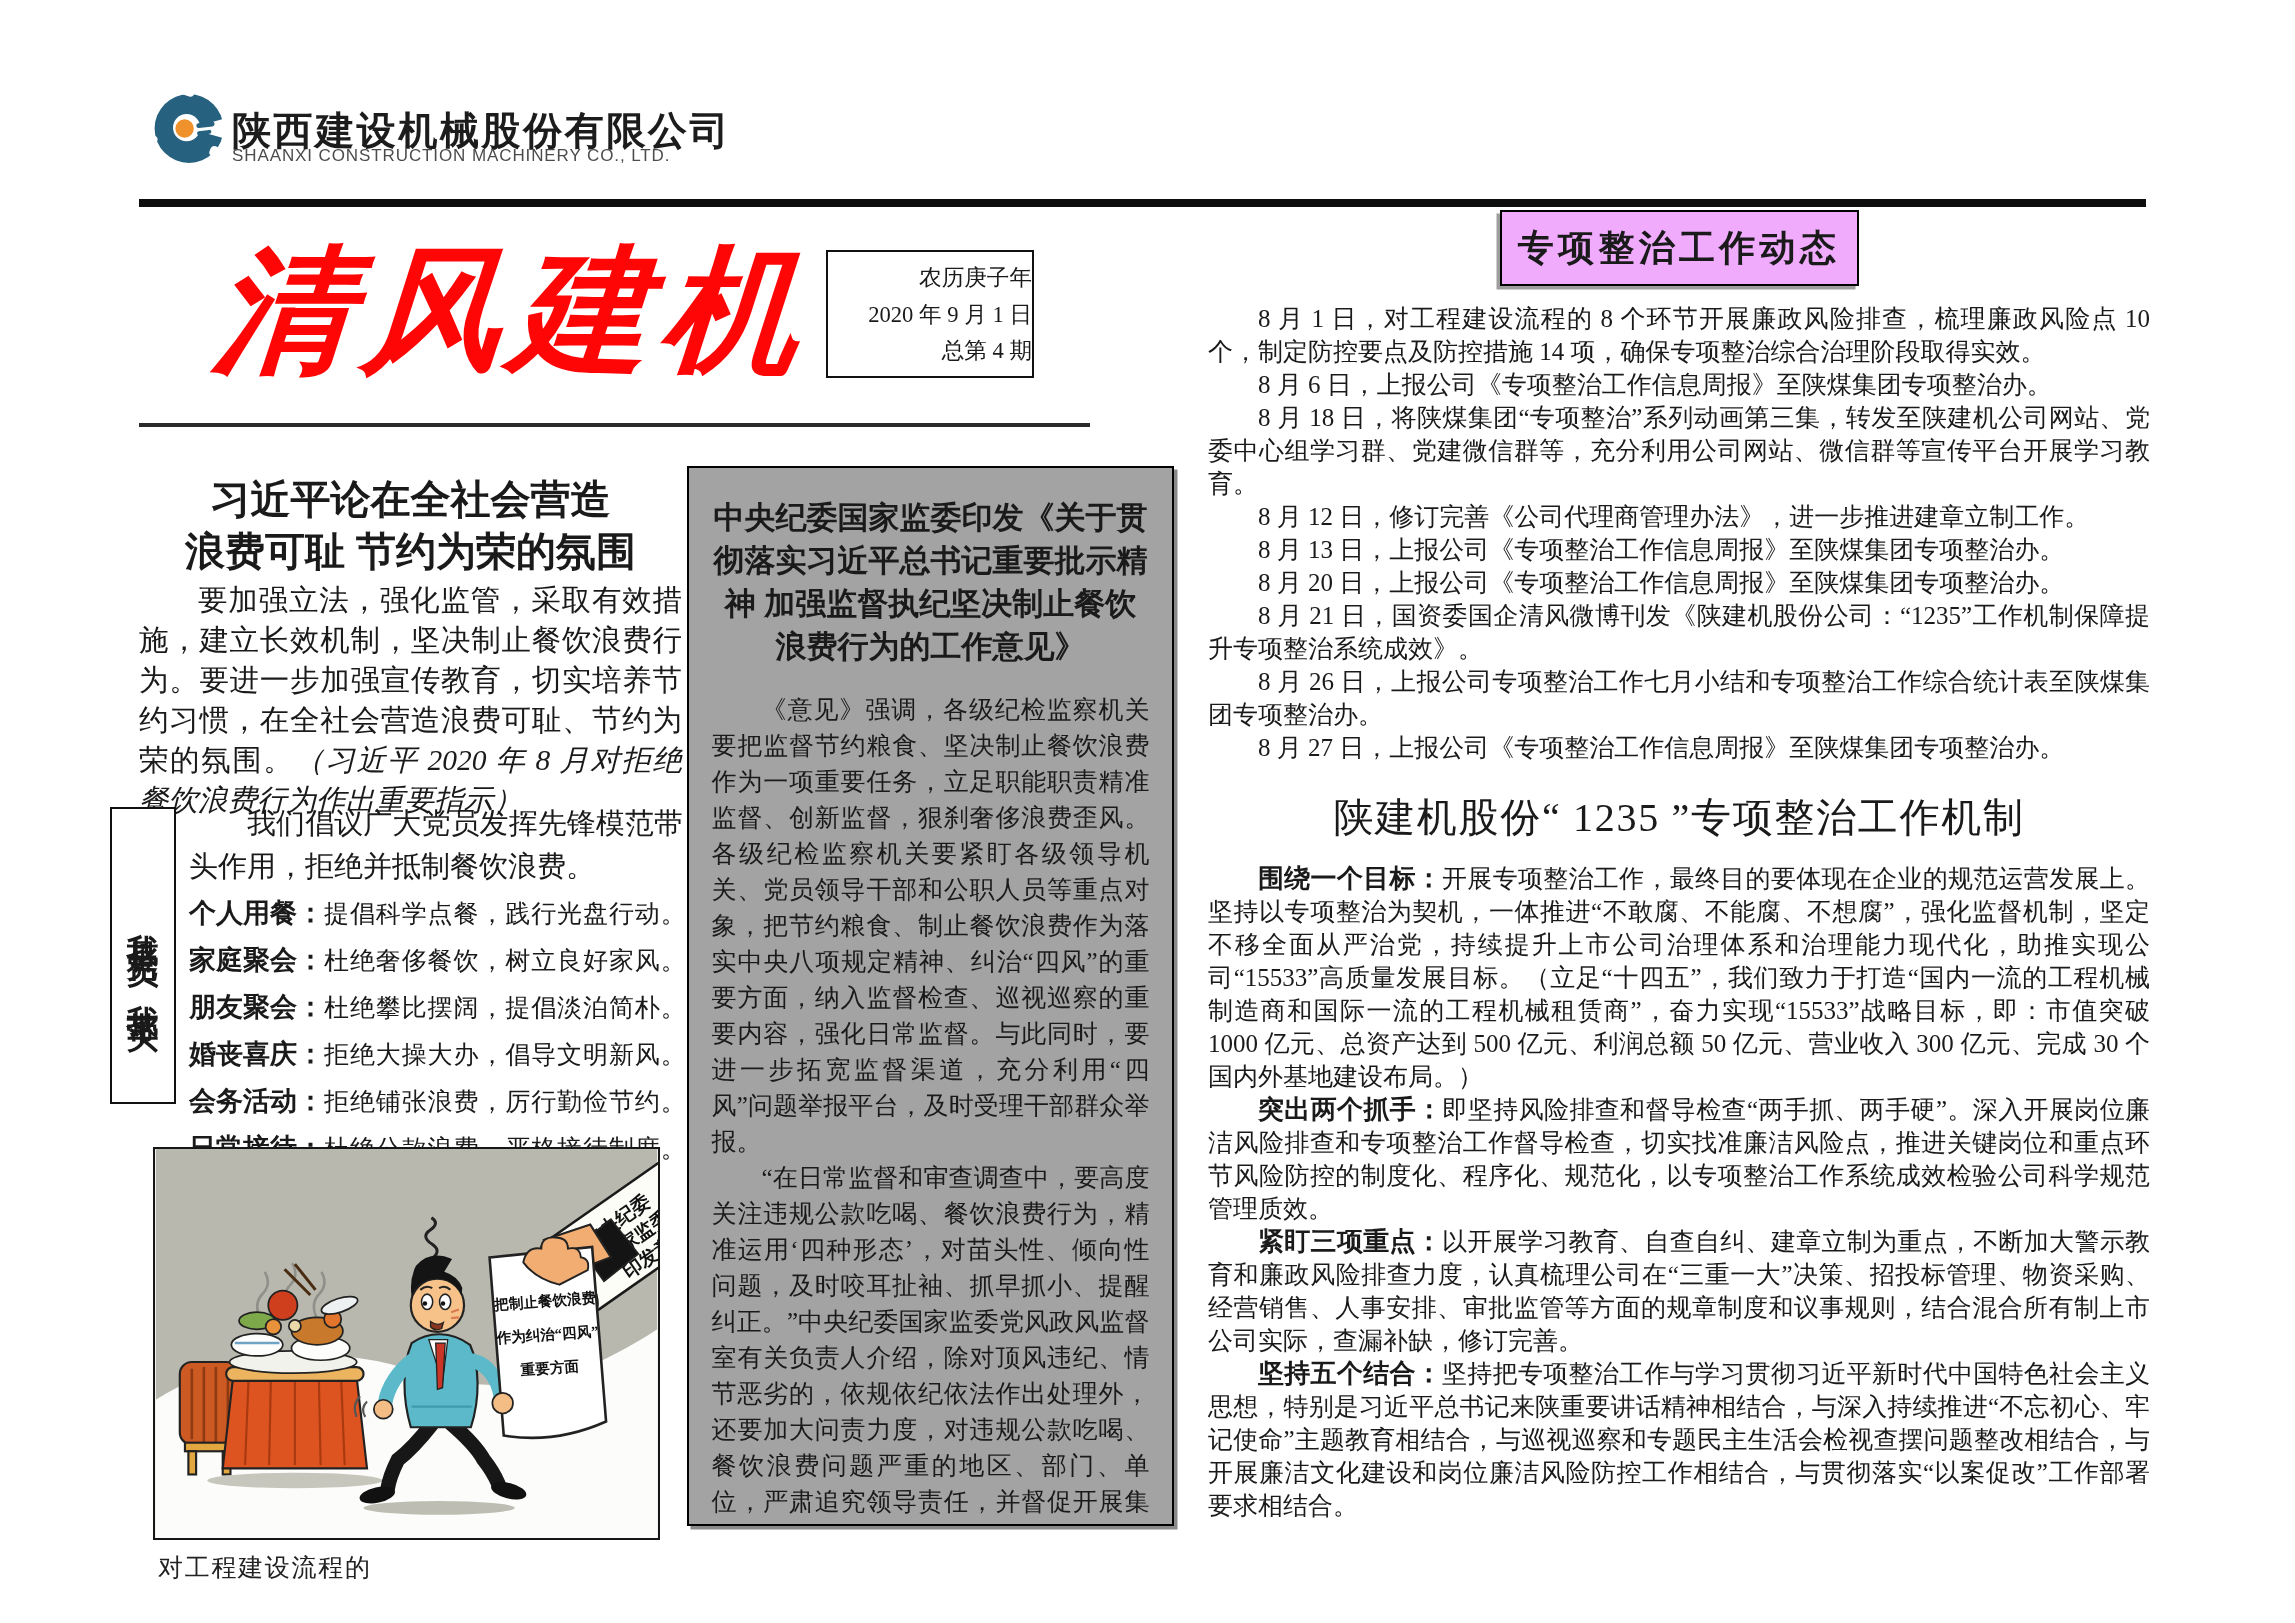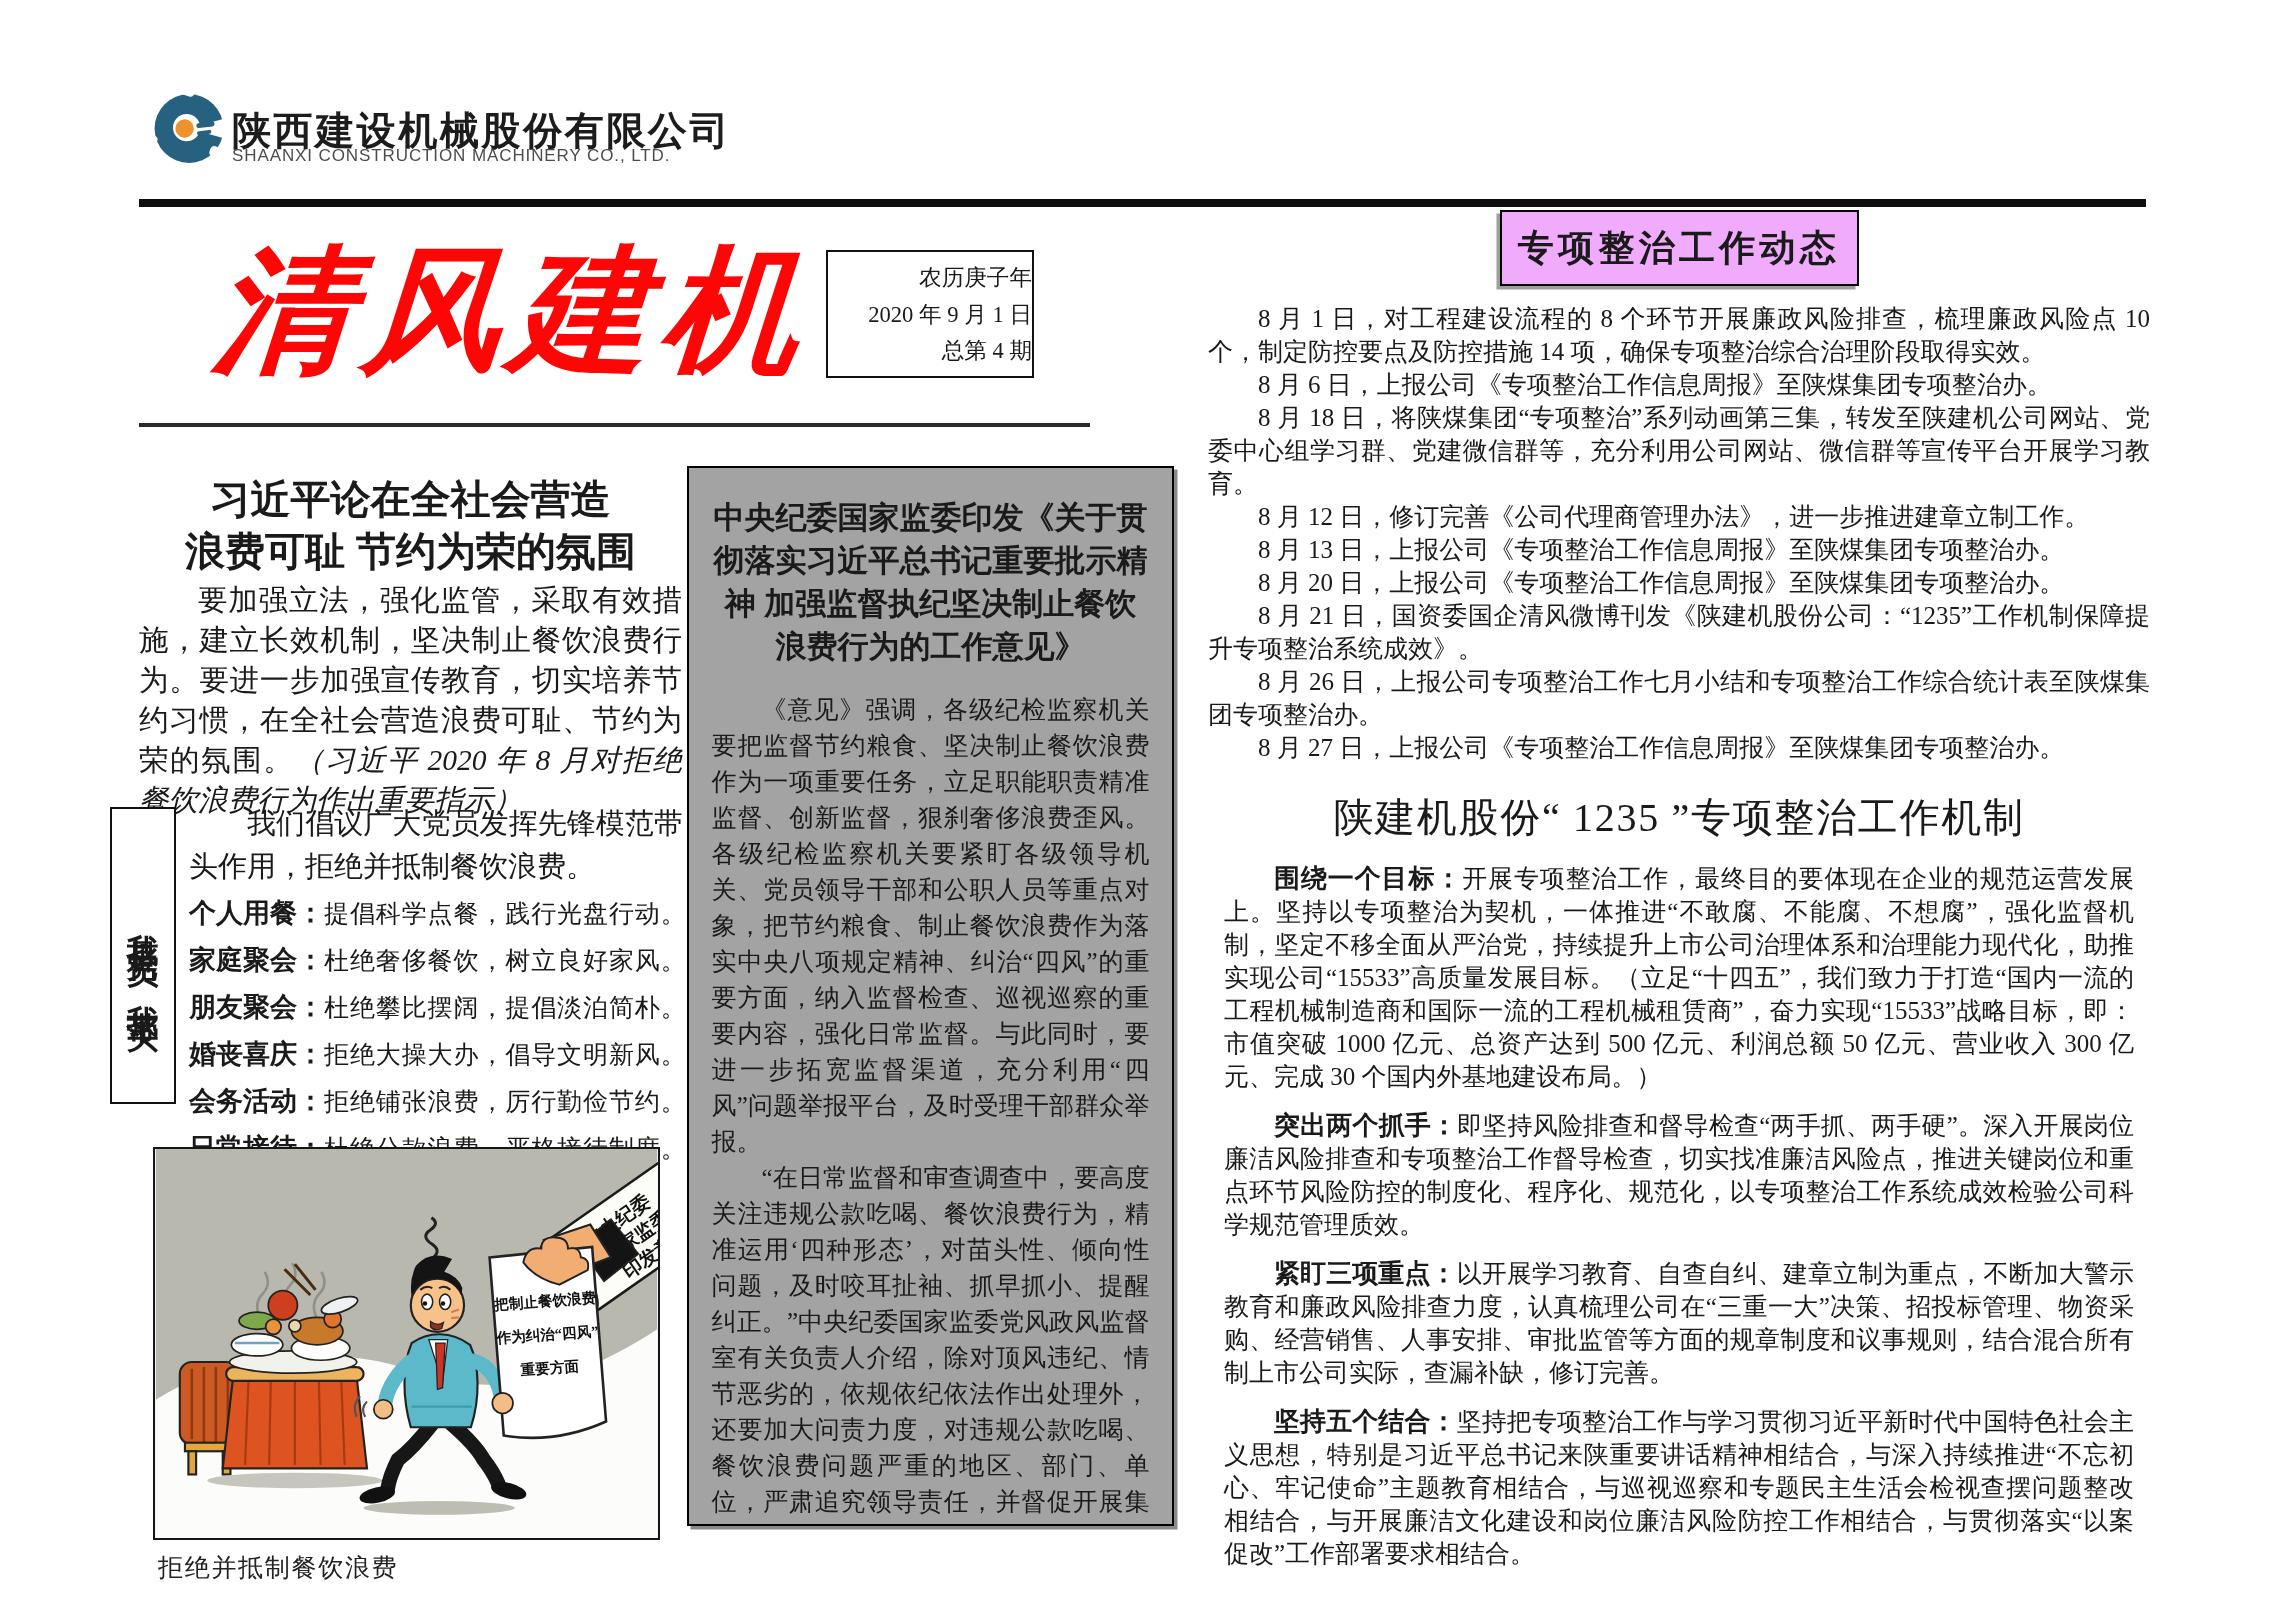--- a/index.html
+++ b/index.html
@@ -54,21 +54,21 @@
                 text-align:center;margin:3.5px 0 24px 0;}
   .policy-para{font-size:25px;line-height:36px;text-align:justify;text-indent:2em;margin:0;}
 
   
   .right-col{position:absolute;left:1208px;top:210px;width:942px;}
   .news-title-box{width:359px;height:76px;border:2.6px solid #000;box-sizing:border-box;margin:0 auto 16px auto;
                   display:flex;align-items:center;justify-content:center;font-weight:900;font-size:36px;
                   letter-spacing:4.3px;background:#f0abfc;box-shadow:-3.5px 3.5px 0 rgba(40,40,40,0.45);}
   .news-item{font-size:25px;line-height:33px;text-align:justify;text-indent:2em;margin:0;}
   .mech-title{margin:26px 0 17.4px 0;text-align:center;font-weight:400;font-size:40px;letter-spacing:1.7px;}
-  .mech-para{font-size:25px;line-height:33px;text-align:justify;text-indent:2em;margin:16px;}
+  .mech-para{font-size:25px;line-height:33px;text-align:justify;text-indent:2em;margin:0;}
   .mech-label{font-family:"Liberation Sans",sans-serif;font-weight:bold;font-size:26px;}
 </style>
 </head>
 <body>
 
 <div class="page">
 
   <svg class="logo-svg" viewBox="0 0 100 100">
     <circle cx="50" cy="50" r="43" fill="#26617f"></circle>
     <g fill="#ffffff">
@@ -198,21 +198,21 @@
         <path d="M396,122 L516,118 L518,322 Q458,344 398,330 Z" fill="#ffffff" stroke="#222" stroke-width="3"></path>
         <text class="ct-text" x="457" y="183" font-size="17" text-anchor="middle">把制止餐饮浪费</text>
         <text class="ct-text" x="457" y="222" font-size="17" text-anchor="middle">作为纠治“四风”</text>
         <text class="ct-text" x="457" y="261" font-size="17" text-anchor="middle">重要方面</text>
       </g>
 
       <path d="M428,132 q4,-19 21,-16 q0,-14 16,-13 q15,0 15,13 q14,-3 15,10 q11,2 8,15 L470,158 Q442,151 428,132 Z" fill="#f2ad72" stroke="#222" stroke-width="2.2"></path>
       <circle cx="404" cy="296" r="12" fill="#f4bd85" stroke="#222" stroke-width="2"></circle>
     </svg>
   </div>
-  <div class="cartoon-caption">拒绝并抵制餐饮浪费</div>
+  <div class="cartoon-caption">对工程建设流程的</div>
 
   <div class="policy-box">
     <div class="policy-title">中央纪委国家监委印发《关于贯彻落实习近平总书记重要批示精神 加强监督执纪坚决制止餐饮浪费行为的工作意见》</div>
     <p class="policy-para">《意见》强调，各级纪检监察机关要把监督节约粮食、坚决制止餐饮浪费作为一项重要任务，立足职能职责精准监督、创新监督，狠刹奢侈浪费歪风。各级纪检监察机关要紧盯各级领导机关、党员领导干部和公职人员等重点对象，把节约粮食、制止餐饮浪费作为落实中央八项规定精神、纠治“四风”的重要方面，纳入监督检查、巡视巡察的重要内容，强化日常监督。与此同时，要进一步拓宽监督渠道，充分利用“四风”问题举报平台，及时受理干部群众举报。</p>
     <p class="policy-para">“在日常监督和审查调查中，要高度关注违规公款吃喝、餐饮浪费行为，精准运用‘四种形态’，对苗头性、倾向性问题，及时咬耳扯袖、抓早抓小、提醒纠正。”中央纪委国家监委党风政风监督室有关负责人介绍，除对顶风违纪、情节恶劣的，依规依纪依法作出处理外，还要加大问责力度，对违规公款吃喝、餐饮浪费问题严重的地区、部门、单位，严肃追究领导责任，并督促开展集中整治；对违规公款吃喝、餐饮浪费典型案例，要通报曝光，形成警示震慑。</p>
   </div>
 
   <div class="right-col">
     <div class="news-title-box">
       <span>专项整治工作动态</span>

